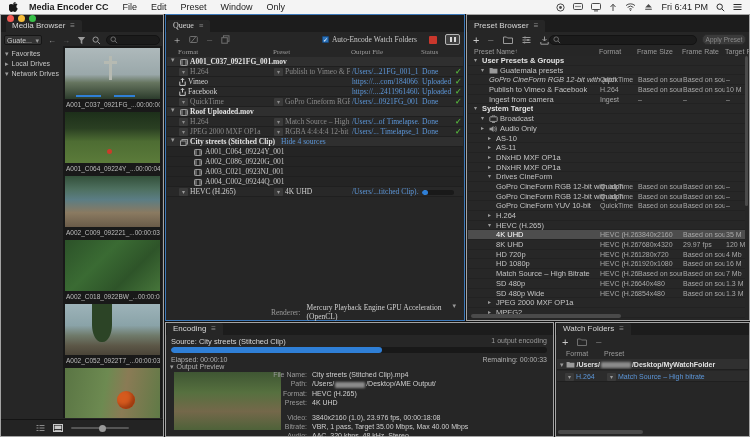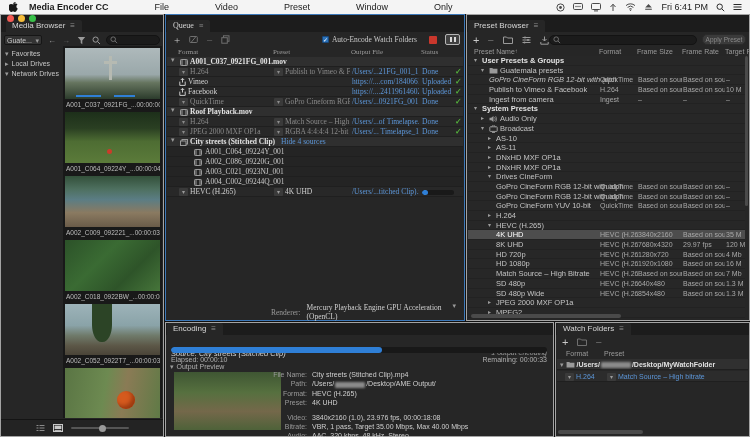--- a/index.html
+++ b/index.html
@@ -3,21 +3,21 @@
 <meta charset="utf-8">
 <style>
   *{box-sizing:border-box;margin:0;padding:0;}
   html,body{background:#000;}
   #app{position:relative;width:750px;height:437px;background:#101010;overflow:hidden;
        font-family:"Liberation Sans",sans-serif;color:#c9c9c9;}
   
   .menubar{position:absolute;top:0;left:0;right:0;height:14px;background:#f4f4f4;
            display:flex;align-items:center;font-size:9px;color:#1a1a1a;z-index:50;}
   .apple{margin:0 4px 0 9px;display:flex;align-items:center;}
-  .menus{display:flex;gap:32px;}
+  .menus{display:flex;}
   .menu-item{padding:0 7px;line-height:14px;}
   .menu-item.first{font-weight:bold;}
   .m-right{margin-left:auto;display:flex;align-items:center;gap:8px;padding-right:8px;color:#3a3a3a;}
   .m-right .ic{display:flex;align-items:center;}
   .clock{font-size:9px;color:#1a1a1a;}
   
   .panel{position:absolute;background:#262626;border:1px solid #a3a3a3;}
   .panel.queuefocus{border-color:#3c78b8;font-family:Liberation Serif, serif;}
   .tabrow{position:absolute;top:0;left:0;right:0;background:#1c1c1c;display:flex;align-items:flex-end;}
   .tabrow.tall{height:17px;}
@@ -152,21 +152,21 @@
     <span class="apple">
       <svg width="9" height="11" viewBox="0 0 9 11">
           <path d="M6.6 0.4c-.1.7-.4 1.2-.9 1.6-.4.4-1 .7-1.5.6 0-.6.3-1.2.7-1.6C5.3.6 6 .3 6.6.4zM8.4 8c-.3.8-.5 1.1-.9 1.7-.6.9-1.4 2-2.3 2-.9 0-1.1-.6-2.2-.6-1.1 0-1.4.6-2.2.6C-.1 11.7-.9 10.7-1.4 9.8" transform="translate(1.4 -.9)" fill="none"></path>
           <path d="M4.6 2.9c.6 0 1.5-.4 2.1-.3.8.1 1.4.4 1.8 1-1.6 1-1.4 3.2.3 3.9-.3.8-.5 1.1-.9 1.7-.5.8-1.1 1.7-1.9 1.7-.7 0-1-.5-1.9-.5s-1.2.5-1.9.5C1.4 10.9.7 10 .2 9.2-.9 7.4-1 5.3 0 4.1c.5-.7 1.3-1.1 2.1-1.1.8 0 1.6.5 2.5.5z" fill="#1a1a1a" transform="translate(0 -1)"></path>
           <path d="M6.7 0c-.1.7-.4 1.2-.9 1.6-.4.4-1 .7-1.6.6 0-.6.3-1.2.7-1.6C5.3.2 6.1 0 6.7 0z" fill="#1a1a1a"></path>
         </svg>
     </span>
     <nav class="menus" id="menus">
         <span class="menu-item first">Media Encoder CC</span>
         <span class="menu-item">File</span>
-        <span class="menu-item">Video</span>
+        <span class="menu-item">Edit</span>
         <span class="menu-item">Preset</span>
         <span class="menu-item">Window</span>
         <span class="menu-item">Only</span>
       </nav>
     <div class="m-right">
       <span class="ic">
           <svg width="9" height="9" viewBox="0 0 9 9">
             <circle cx="4.5" cy="4.5" r="3.6" fill="none" stroke="#4a4a4a"></circle>
             <circle cx="4.5" cy="4.5" r="1.4" fill="#4a4a4a"></circle>
           </svg>
@@ -442,21 +442,21 @@
           <span class="c-chk">✓</span>
     </div>
         <div class="qrow qgroup">
     <span class="gchev chev">▾</span>
     <span class="gicon ic">
             <svg width="8" height="7" viewBox="0 0 8 7">
               <rect x="0.5" y="0.5" width="7" height="6" rx="0.8" fill="none" stroke="#9a9a9a"></rect>
               <path d="M2 0.5v6M6 0.5v6" stroke="#9a9a9a"></path>
             </svg>
           </span>
-    <span class="gname">Roof Playback.mov</span>
+    <span class="gname">Roof Uploaded.mov</span>
         </div>
         <div class="qrow qout dim">
       <span class="cell c-fmt">
             <span class="dd">▾</span>
             <span class="t">H.264</span>
           </span>
       <span class="cell c-pre">
             <span class="dd">▾</span>
             <span class="t">Match Source – High bitr...</span>
           </span>
@@ -634,46 +634,46 @@
 
     <span class="pn" style="left:21px">Ingest from camera</span>
     <span class="pc f">Ingest</span>
     <span class="pc s">–</span>
     <span class="pc r">–</span>
     <span class="pc g">–</span>
   </div>
         <div class="prow bold">
     <span class="pchev" style="left:6px">▾</span>
 
-    <span class="pn" style="left:14px">System Presets</span>
+    <span class="pn" style="left:14px">System Target</span>
+
+  </div>
+        <div class="prow">
+    <span class="pchev" style="left:13px">▾</span>
+    <span class="picon ic" style="left:21px">
+            <svg width="9" height="8" viewBox="0 0 9 8">
+              <rect x="0.8" y="1.8" width="7.4" height="4.6" rx="0.5" fill="none" stroke="#9a9a9a"></rect>
+              <path d="M3 7.6h3M2.5 1.8L4.5 0M6.5 1.8L4.5 0" stroke="#9a9a9a" fill="none"></path>
+            </svg>
+          </span>
+    <span class="pn" style="left:32px">Broadcast</span>
 
   </div>
         <div class="prow">
     <span class="pchev" style="left:13px">▸</span>
     <span class="picon ic" style="left:21px">
             <svg width="8" height="8" viewBox="0 0 8 8">
               <path d="M0.5 2.8h1.7L4.5 1v6L2.2 5.2H0.5z" fill="#9a9a9a"></path>
               <path d="M5.5 2.2a2.6 2.6 0 0 1 0 3.6M6.6 1.2a4.2 4.2 0 0 1 0 5.6" fill="none" stroke="#9a9a9a" stroke-width="0.8"></path>
             </svg>
           </span>
     <span class="pn" style="left:32px">Audio Only</span>
 
   </div>
         <div class="prow">
-    <span class="pchev" style="left:13px">▾</span>
-    <span class="picon ic" style="left:21px">
-            <svg width="9" height="8" viewBox="0 0 9 8">
-              <rect x="0.8" y="1.8" width="7.4" height="4.6" rx="0.5" fill="none" stroke="#9a9a9a"></rect>
-              <path d="M3 7.6h3M2.5 1.8L4.5 0M6.5 1.8L4.5 0" stroke="#9a9a9a" fill="none"></path>
-            </svg>
-          </span>
-    <span class="pn" style="left:32px">Broadcast</span>
-
-  </div>
-        <div class="prow">
     <span class="pchev" style="left:20px">▸</span>
 
     <span class="pn" style="left:28px">AS-10</span>
 
   </div>
         <div class="prow">
     <span class="pchev" style="left:20px">▸</span>
 
     <span class="pn" style="left:28px">AS-11</span>
 
@@ -805,21 +805,21 @@
     <span class="vscroll"></span>
   </div>
 
   <div class="panel" style="left:165px;top:322px;width:389px;height:115px;">
     <div class="tabrow short">
       <div class="tab">
         <span>Encoding</span>
         <span class="burger">≡</span>
       </div>
     </div>
-    <div class="enc-line" style="top:26px;font-style:italic;">
+    <div class="enc-line" style="top:14px;">
       <span style="color:#d6d6d6;"><span>Source:</span> <span>City streets (Stitched Clip)</span></span>
       <span style="color:#9a9a9a;font-size:7px;">1 output encoding</span>
     </div>
     <div class="enc-track">
         <span class="fill" id="encFill" style="width: 56%;"></span>
       </div>
     <div class="enc-line" style="top:33px;color:#b0b0b0;font-size:7px;">
       <span><span>Elapsed:</span> <span>00:00:10</span></span>
       <span><span>Remaining:</span> <span>00:00:33</span></span>
     </div>

